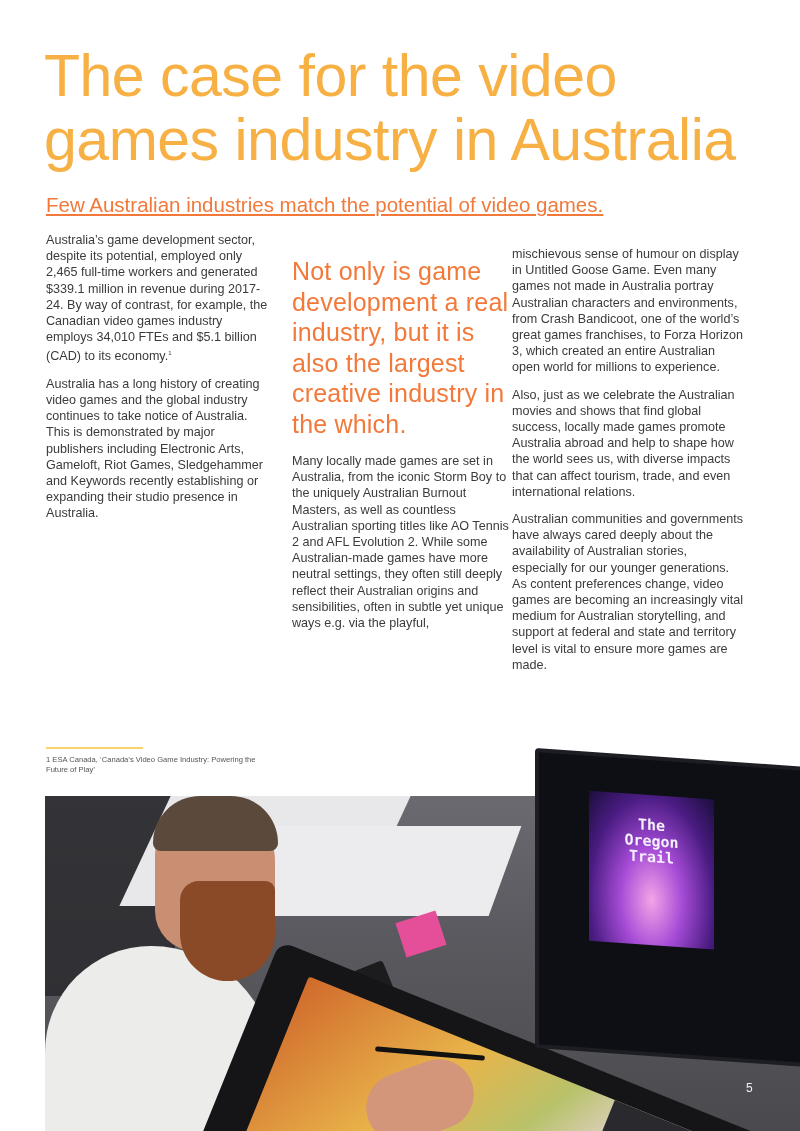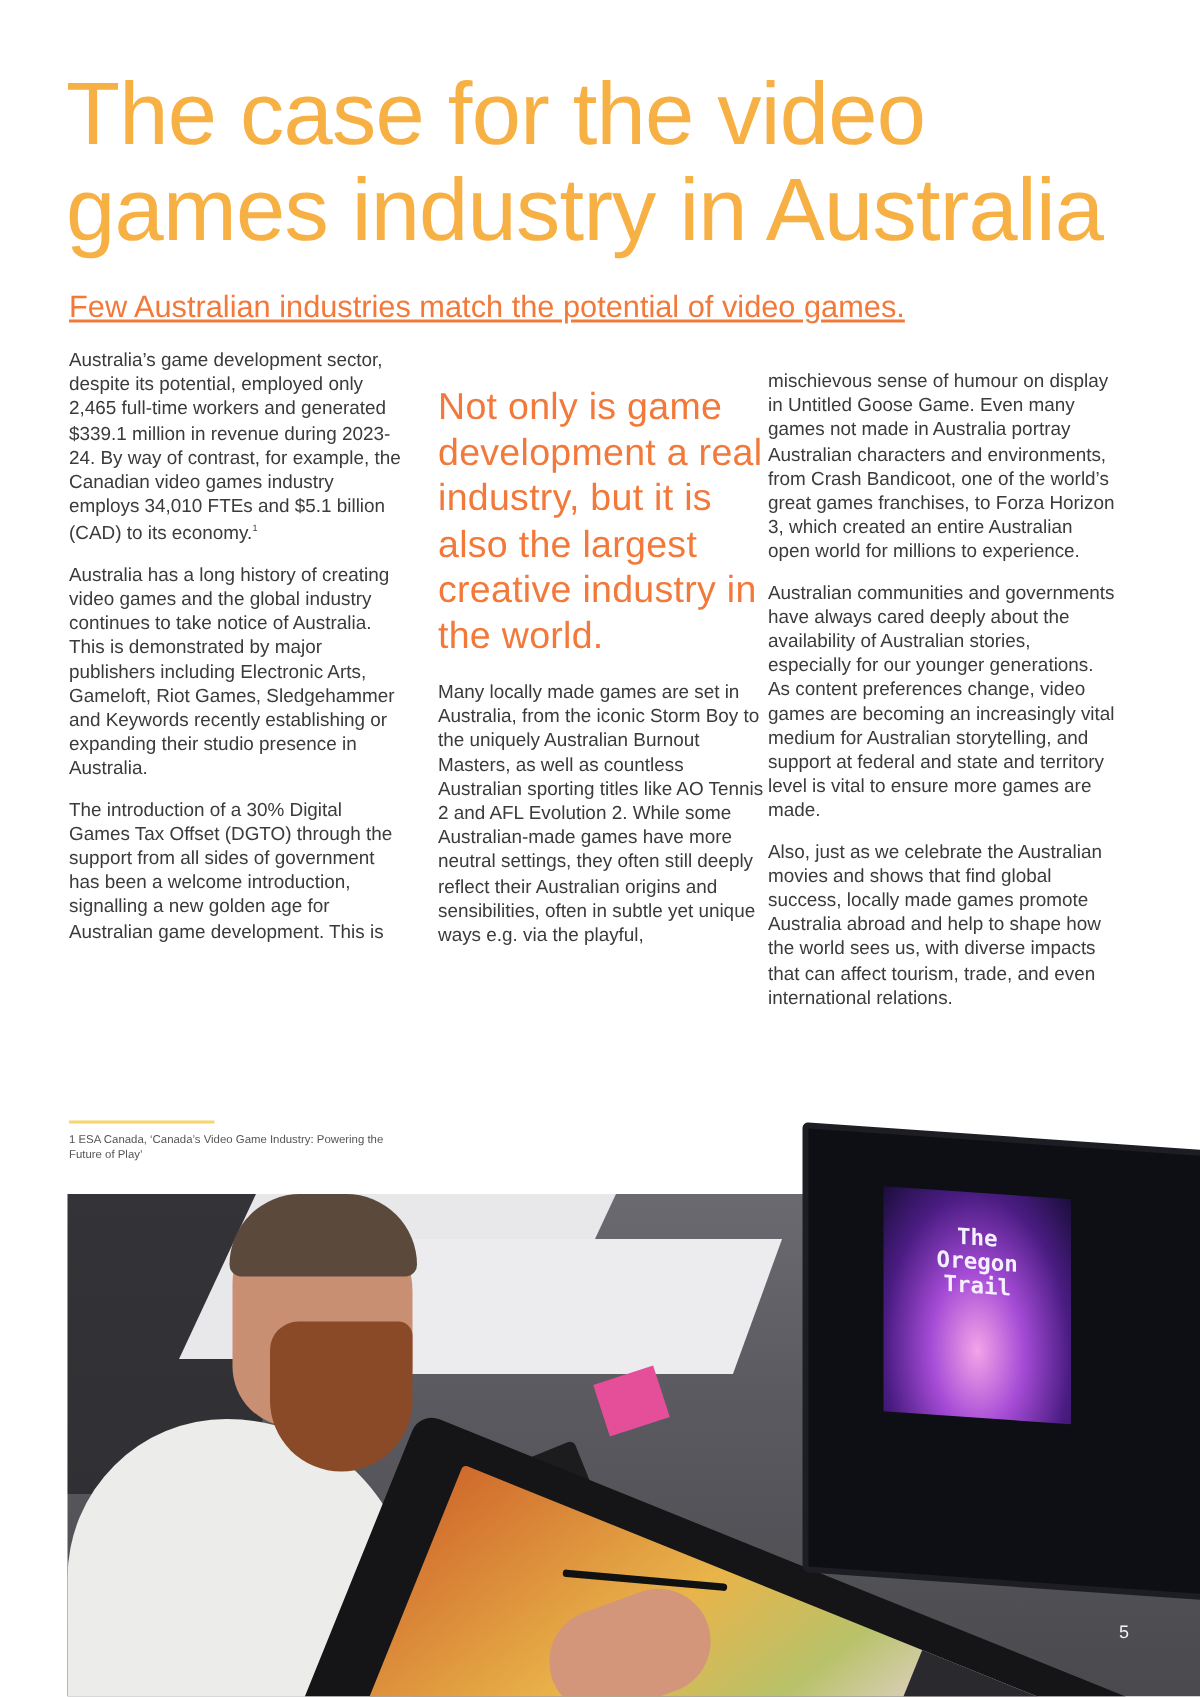--- a/index.html
+++ b/index.html
@@ -75,34 +75,33 @@
   }
   .page-num { position: absolute; left: 746px; top: 1081px; font-size: 12px; color: #f3f3f3; }
 </style>
 </head>
 <body>
 
 <h1 class="title">The case for the video games industry in Australia</h1>
 <h2 class="subtitle">Few Australian industries match the potential of video games.</h2>
 
 <div class="col col1">
-  <p><span>Australia’s game development sector, despite its potential, employed only 2,465 full-time workers and generated $339.1 million in revenue during 2023-24. By way of contrast, for example, the Canadian video games industry employs 34,010 FTEs and $5.1 billion (CAD) to its economy.</span><sup style="font-size:6px;">1</sup></p>
+  <p><span>Australia’s game development sector, despite its potential, employed only 2,465 full-time workers and generated $339.1 million in revenue during 2017-24. By way of contrast, for example, the Canadian video games industry employs 34,010 FTEs and $5.1 billion (CAD) to its economy.</span><sup style="font-size:6px;">1</sup></p>
   <p>Australia has a long history of creating video games and the global industry continues to take notice of Australia. This is demonstrated by major publishers including Electronic Arts, Gameloft, Riot Games, Sledgehammer and Keywords recently establishing or expanding their studio presence in Australia.</p>
-  <p>The introduction of a 30% Digital Games Tax Offset (DGTO) through the support from all sides of government has been a welcome introduction, signalling a new golden age for Australian game development. This is</p>
 </div>
 
 <div class="col col2">
-  <div class="pullquote">Not only is game development a real industry, but it is also the largest creative industry in the world.</div>
+  <div class="pullquote">Not only is game development a real industry, but it is also the largest creative industry in the which.</div>
   <p>Many locally made games are set in Australia, from the iconic Storm Boy to the uniquely Australian Burnout Masters, as well as countless Australian sporting titles like AO Tennis 2 and AFL Evolution 2. While some Australian-made games have more neutral settings, they often still deeply reflect their Australian origins and sensibilities, often in subtle yet unique ways e.g. via the playful,</p>
 </div>
 
 <div class="col col3">
   <p>mischievous sense of humour on display in Untitled Goose Game. Even many games not made in Australia portray Australian characters and environments, from Crash Bandicoot, one of the world’s great games franchises, to Forza Horizon 3, which created an entire Australian open world for millions to experience.</p>
+  <p>Also, just as we celebrate the Australian movies and shows that find global success, locally made games promote Australia abroad and help to shape how the world sees us, with diverse impacts that can affect tourism, trade, and even international relations.</p>
   <p>Australian communities and governments have always cared deeply about the availability of Australian stories, especially for our younger generations. As content preferences change, video games are becoming an increasingly vital medium for Australian storytelling, and support at federal and state and territory level is vital to ensure more games are made.</p>
-  <p>Also, just as we celebrate the Australian movies and shows that find global success, locally made games promote Australia abroad and help to shape how the world sees us, with diverse impacts that can affect tourism, trade, and even international relations.</p>
 </div>
 
 <div class="footnote-rule"></div>
 <div class="footnote">1 ESA Canada, ‘Canada’s Video Game Industry: Powering the Future of Play’</div>
 
 <div class="photo">
   <div class="chairs"></div>
   <div class="desk1"></div>
   <div class="desk2"></div>
   <div class="person-shirt"></div>

